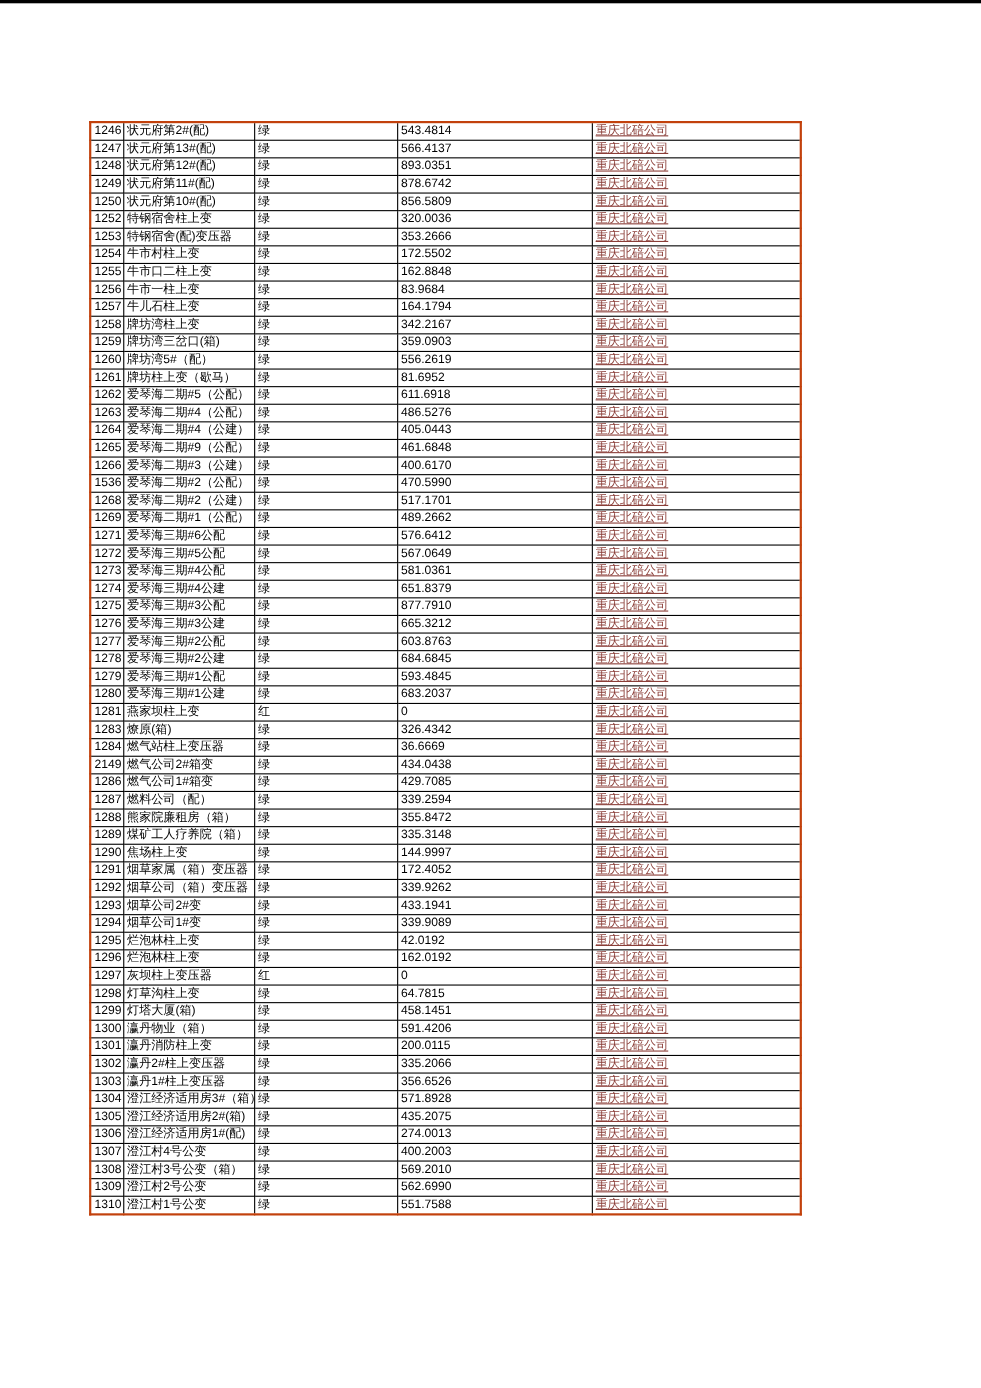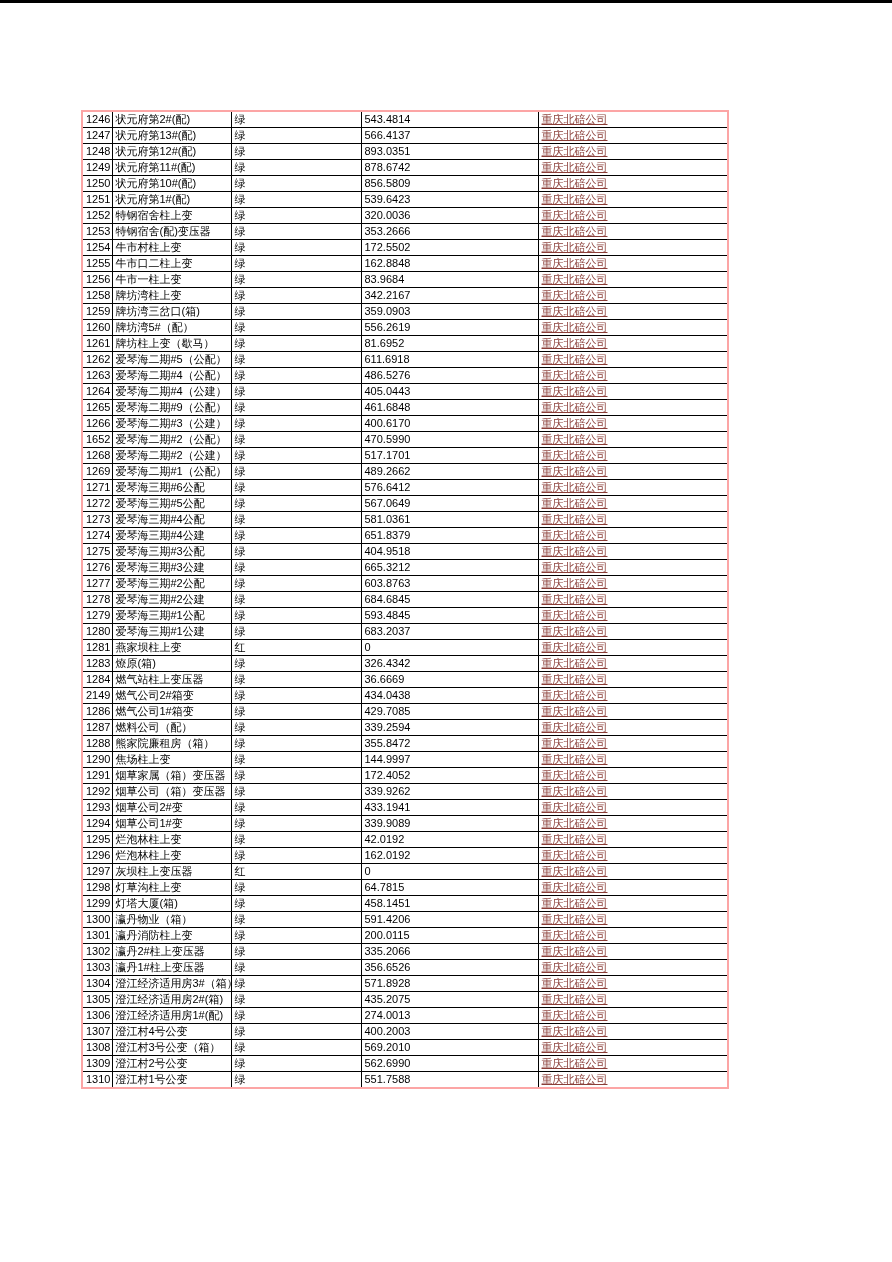--- a/index.html
+++ b/index.html
@@ -16,21 +16,21 @@
     background:#000000;
   }
   table.data-table{
     position:absolute;
     left:81px;top:110px;
     width:646px;
     border-collapse:collapse;
     table-layout:fixed;
     font-size:11px;
     color:#000000;
-    border:2px solid #fca5a5;
+    border:2px solid #c2410c;
   }
   table.data-table td{
     border:1px solid #000000;
     height:15px;
     line-height:15px;
     padding:0 3px;
     overflow:hidden;
     white-space:nowrap;
     vertical-align:middle;
   }
@@ -86,27 +86,20 @@
         <td class="col-company">重庆北碚公司</td>
       </tr>
       <tr>
         <td class="col-id">1250</td>
         <td class="col-name">状元府第10#(配)</td>
         <td class="col-status">绿</td>
         <td class="col-value">856.5809</td>
         <td class="col-company">重庆北碚公司</td>
       </tr>
       <tr>
-        <td class="col-id">1251</td>
-        <td class="col-name">状元府第1#(配)</td>
-        <td class="col-status">绿</td>
-        <td class="col-value">539.6423</td>
-        <td class="col-company">重庆北碚公司</td>
-      </tr>
-      <tr>
         <td class="col-id">1252</td>
         <td class="col-name">特钢宿舍柱上变</td>
         <td class="col-status">绿</td>
         <td class="col-value">320.0036</td>
         <td class="col-company">重庆北碚公司</td>
       </tr>
       <tr>
         <td class="col-id">1253</td>
         <td class="col-name">特钢宿舍(配)变压器</td>
         <td class="col-status">绿</td>
@@ -128,20 +121,27 @@
         <td class="col-company">重庆北碚公司</td>
       </tr>
       <tr>
         <td class="col-id">1256</td>
         <td class="col-name">牛市一柱上变</td>
         <td class="col-status">绿</td>
         <td class="col-value">83.9684</td>
         <td class="col-company">重庆北碚公司</td>
       </tr>
       <tr>
+        <td class="col-id">1257</td>
+        <td class="col-name">牛儿石柱上变</td>
+        <td class="col-status">绿</td>
+        <td class="col-value">164.1794</td>
+        <td class="col-company">重庆北碚公司</td>
+      </tr>
+      <tr>
         <td class="col-id">1258</td>
         <td class="col-name">牌坊湾柱上变</td>
         <td class="col-status">绿</td>
         <td class="col-value">342.2167</td>
         <td class="col-company">重庆北碚公司</td>
       </tr>
       <tr>
         <td class="col-id">1259</td>
         <td class="col-name">牌坊湾三岔口(箱)</td>
         <td class="col-status">绿</td>
@@ -191,21 +191,21 @@
         <td class="col-company">重庆北碚公司</td>
       </tr>
       <tr>
         <td class="col-id">1266</td>
         <td class="col-name">爱琴海二期#3（公建）</td>
         <td class="col-status">绿</td>
         <td class="col-value">400.6170</td>
         <td class="col-company">重庆北碚公司</td>
       </tr>
       <tr>
-        <td class="col-id">1652</td>
+        <td class="col-id">1536</td>
         <td class="col-name">爱琴海二期#2（公配）</td>
         <td class="col-status">绿</td>
         <td class="col-value">470.5990</td>
         <td class="col-company">重庆北碚公司</td>
       </tr>
       <tr>
         <td class="col-id">1268</td>
         <td class="col-name">爱琴海二期#2（公建）</td>
         <td class="col-status">绿</td>
         <td class="col-value">517.1701</td>
@@ -243,21 +243,21 @@
         <td class="col-id">1274</td>
         <td class="col-name">爱琴海三期#4公建</td>
         <td class="col-status">绿</td>
         <td class="col-value">651.8379</td>
         <td class="col-company">重庆北碚公司</td>
       </tr>
       <tr>
         <td class="col-id">1275</td>
         <td class="col-name">爱琴海三期#3公配</td>
         <td class="col-status">绿</td>
-        <td class="col-value">404.9518</td>
+        <td class="col-value">877.7910</td>
         <td class="col-company">重庆北碚公司</td>
       </tr>
       <tr>
         <td class="col-id">1276</td>
         <td class="col-name">爱琴海三期#3公建</td>
         <td class="col-status">绿</td>
         <td class="col-value">665.3212</td>
         <td class="col-company">重庆北碚公司</td>
       </tr>
       <tr>
@@ -331,20 +331,27 @@
         <td class="col-company">重庆北碚公司</td>
       </tr>
       <tr>
         <td class="col-id">1288</td>
         <td class="col-name">熊家院廉租房（箱）</td>
         <td class="col-status">绿</td>
         <td class="col-value">355.8472</td>
         <td class="col-company">重庆北碚公司</td>
       </tr>
       <tr>
+        <td class="col-id">1289</td>
+        <td class="col-name">煤矿工人疗养院（箱）</td>
+        <td class="col-status">绿</td>
+        <td class="col-value">335.3148</td>
+        <td class="col-company">重庆北碚公司</td>
+      </tr>
+      <tr>
         <td class="col-id">1290</td>
         <td class="col-name">焦场柱上变</td>
         <td class="col-status">绿</td>
         <td class="col-value">144.9997</td>
         <td class="col-company">重庆北碚公司</td>
       </tr>
       <tr>
         <td class="col-id">1291</td>
         <td class="col-name">烟草家属（箱）变压器</td>
         <td class="col-status">绿</td>

